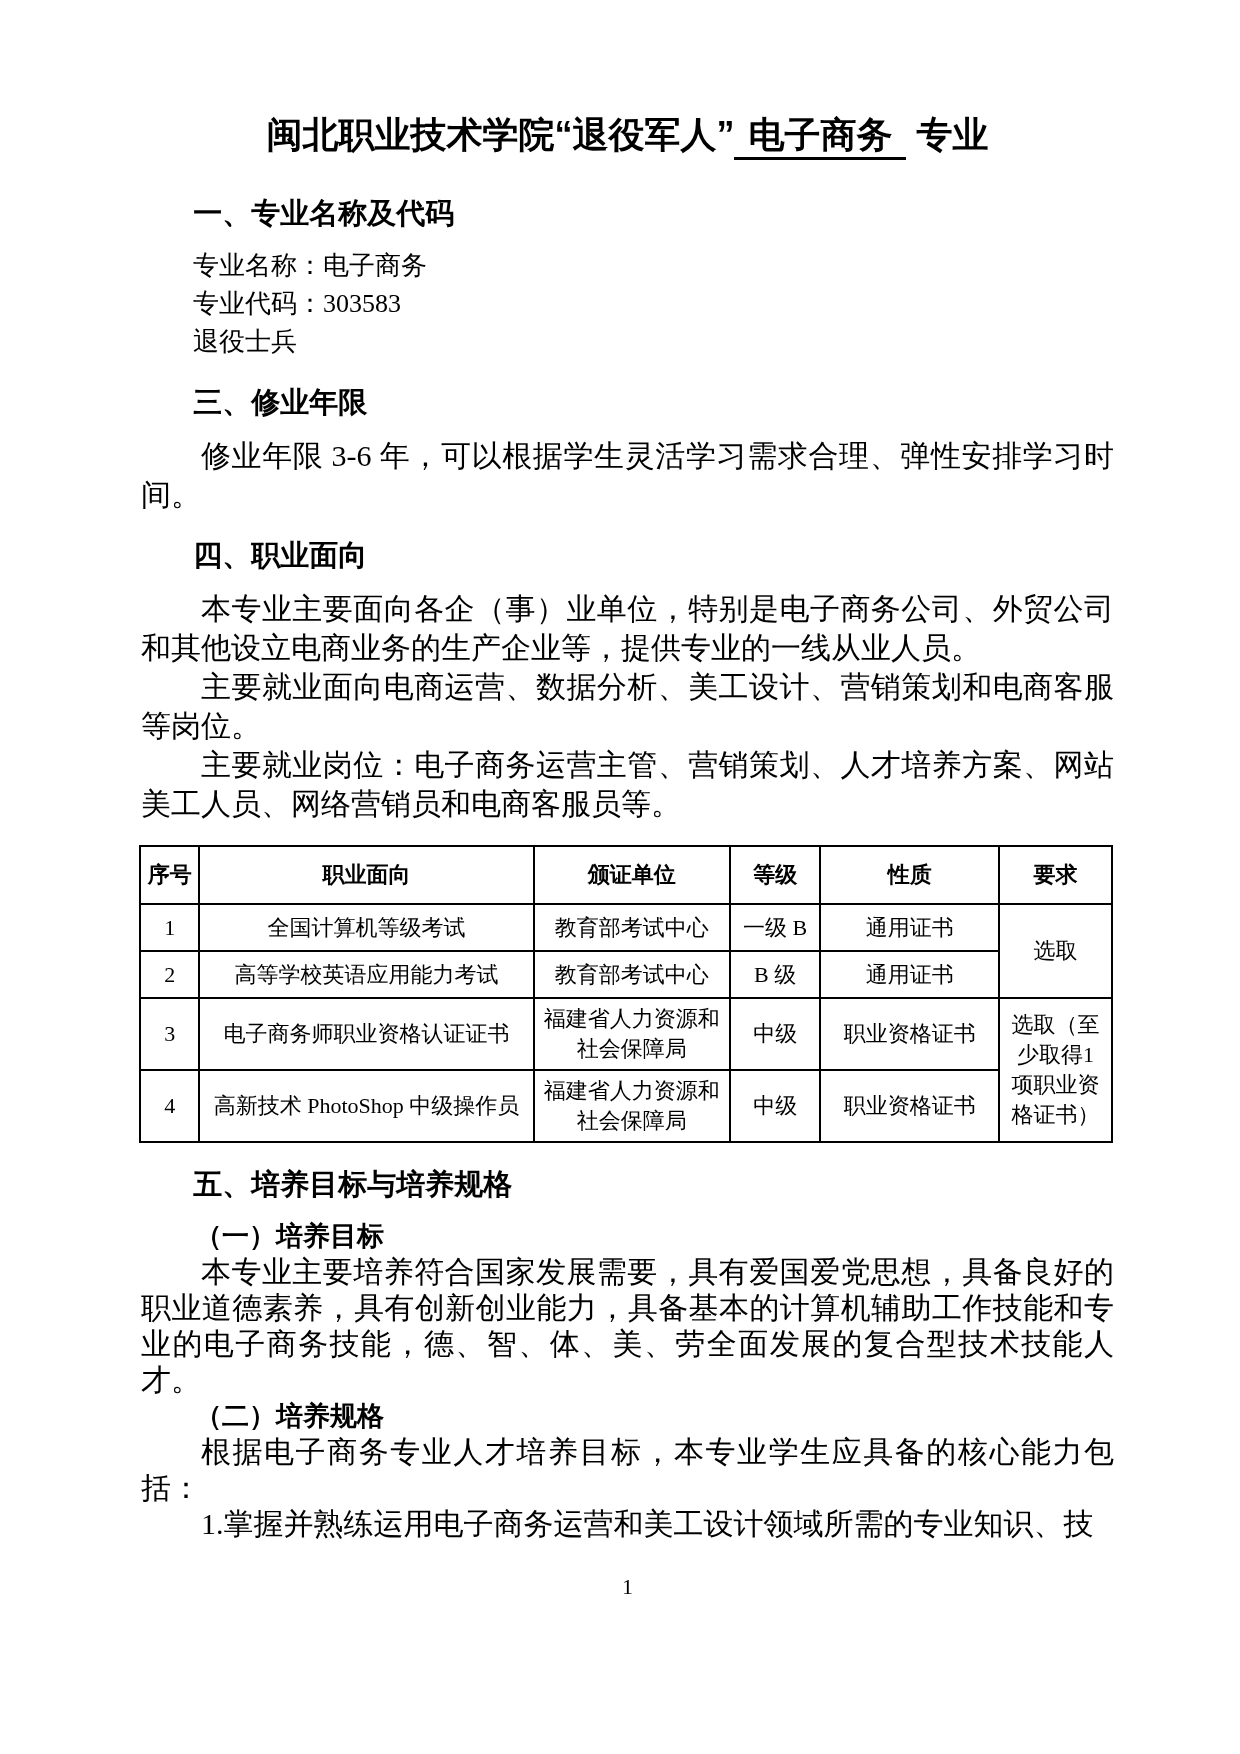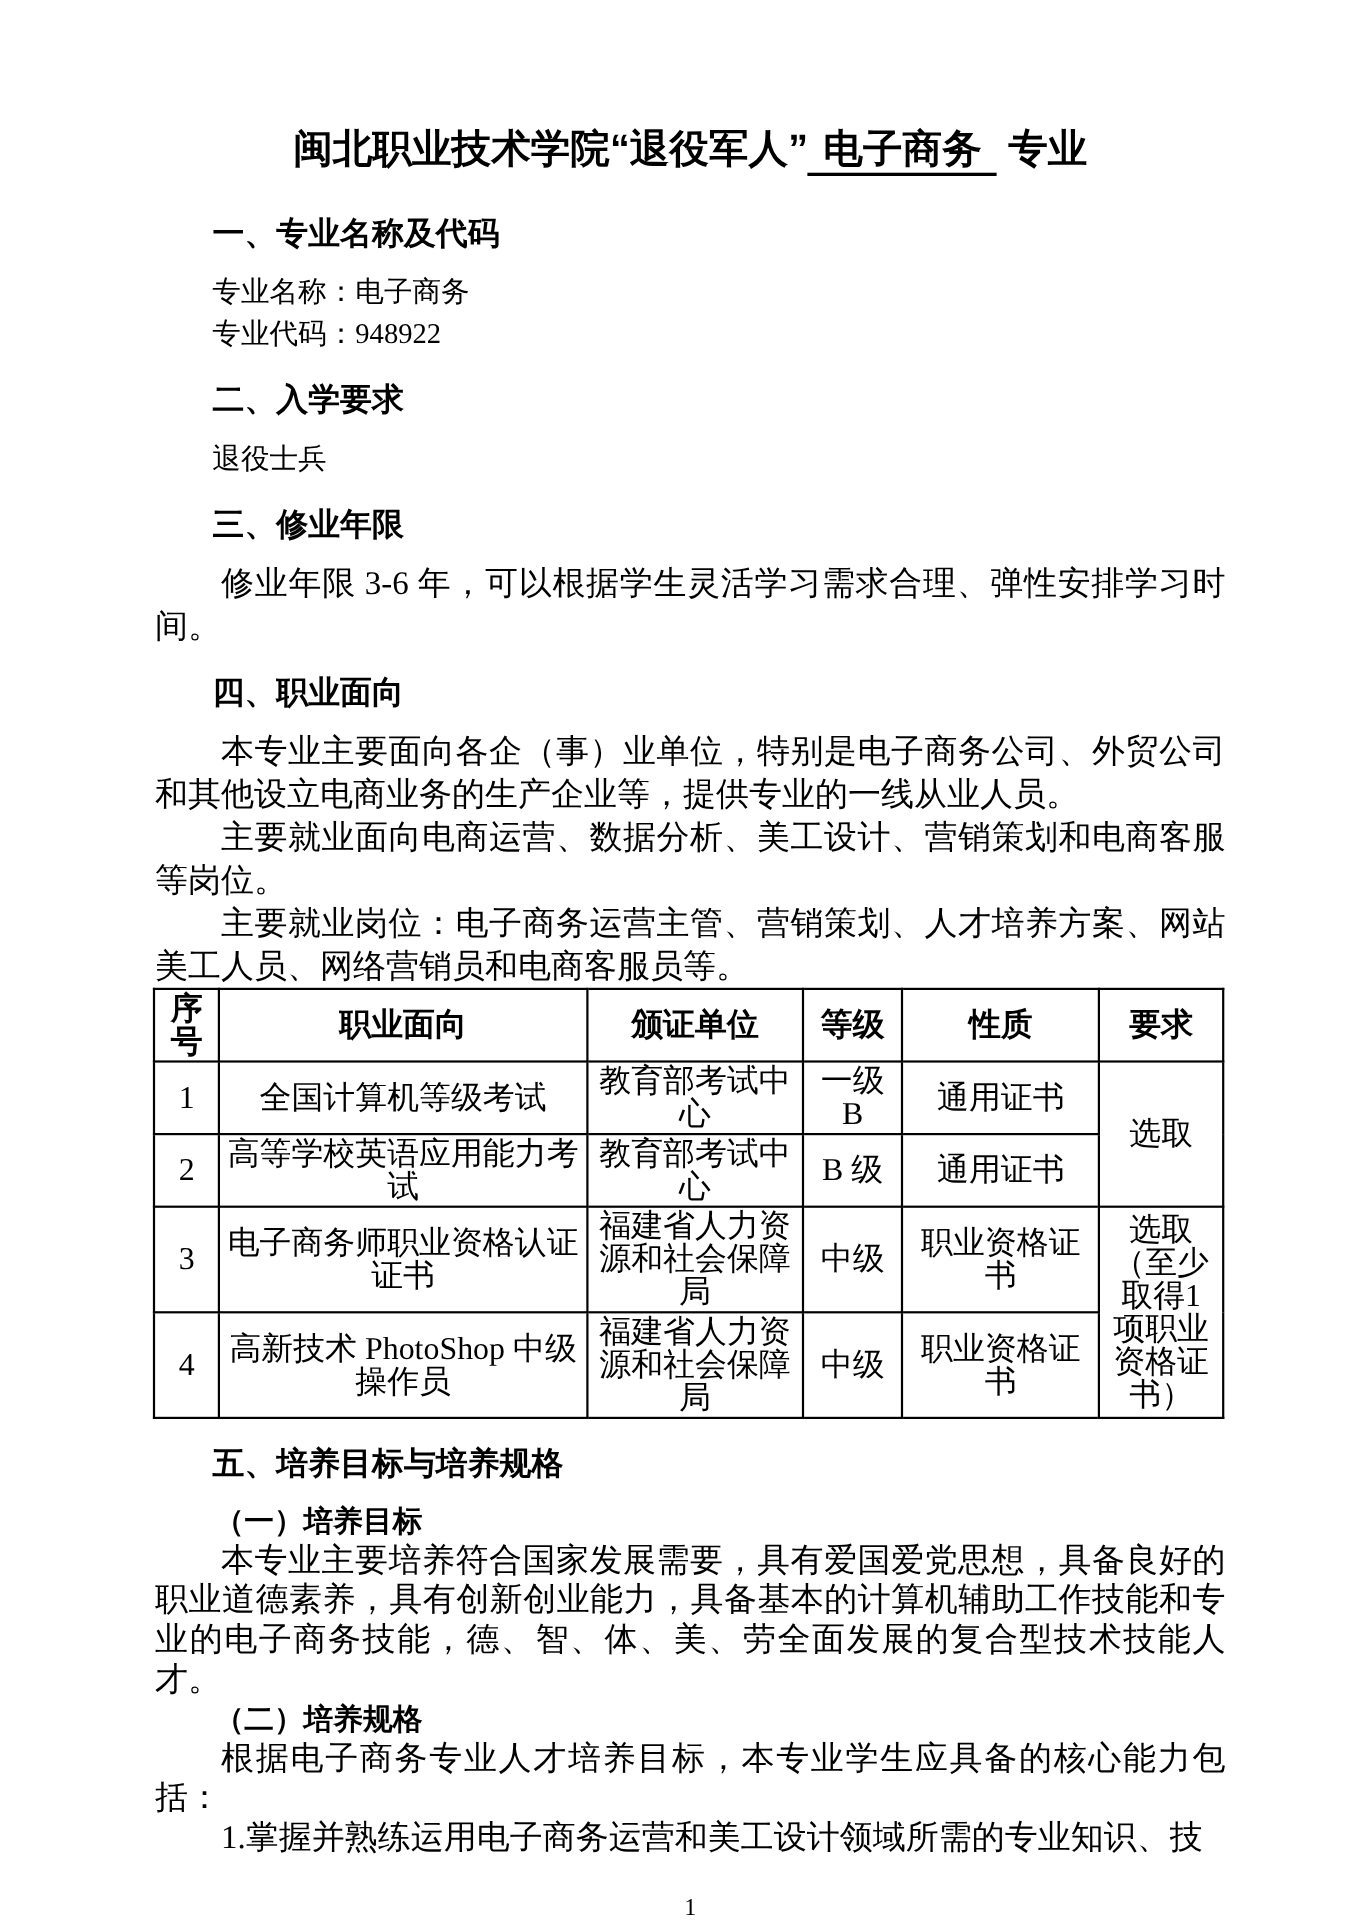--- a/index.html
+++ b/index.html
@@ -76,21 +76,22 @@
     font-size: 24px;
     line-height: 32px;
     margin-top: 4px;
   }
   .tbl-caption .gap { display: inline-block; width: 18px; }
   table.cert-table {
     width: 974px;
     margin-left: -2px;
     border-collapse: collapse;
     table-layout: fixed;
-    font-size: 29px;
+    font-size: 22px;
+    margin-top: 22px;
   }
   table.cert-table td, table.cert-table th {
     border: 2px solid #000;
     text-align: center;
     vertical-align: middle;
     padding: 2px 6px;
     line-height: 30px;
     font-weight: normal;
     word-break: break-all;
   }
@@ -116,23 +117,22 @@
 
 <div class="page">
   <div class="content">
 
     <div class="doc-title line1">
       <span>闽北职业技术学院“退役军人”</span><span class="underlined">电子商务</span> <span>专业</span>
     </div>
 
     <div class="sec-heading">一、专业名称及代码</div>
     <div class="spec-line">专业名称：电子商务</div>
-    <div class="spec-line">专业代码：948922</div>
-
-    <div class="sec-heading">二、入学要求</div>
+    <div class="spec-line">专业代码：303583</div>
+
     <div class="spec-line">退役士兵</div>
 
     <div class="sec-heading">三、修业年限</div>
     <p class="para">修业年限 3-6 年，可以根据学生灵活学习需求合理、弹性安排学习时间。</p>
 
     <div class="sec-heading">四、职业面向</div>
     <p class="para">本专业主要面向各企（事）业单位，特别是电子商务公司、外贸公司和其他设立电商业务的生产企业等，提供专业的一线从业人员。</p>
     <p class="para">主要就业面向电商运营、数据分析、美工设计、营销策划和电商客服等岗位。</p>
     <p class="para">主要就业岗位：电子商务运营主管、营销策划、人才培养方案、网站美工人员、网络营销员和电商客服员等。</p>
 

